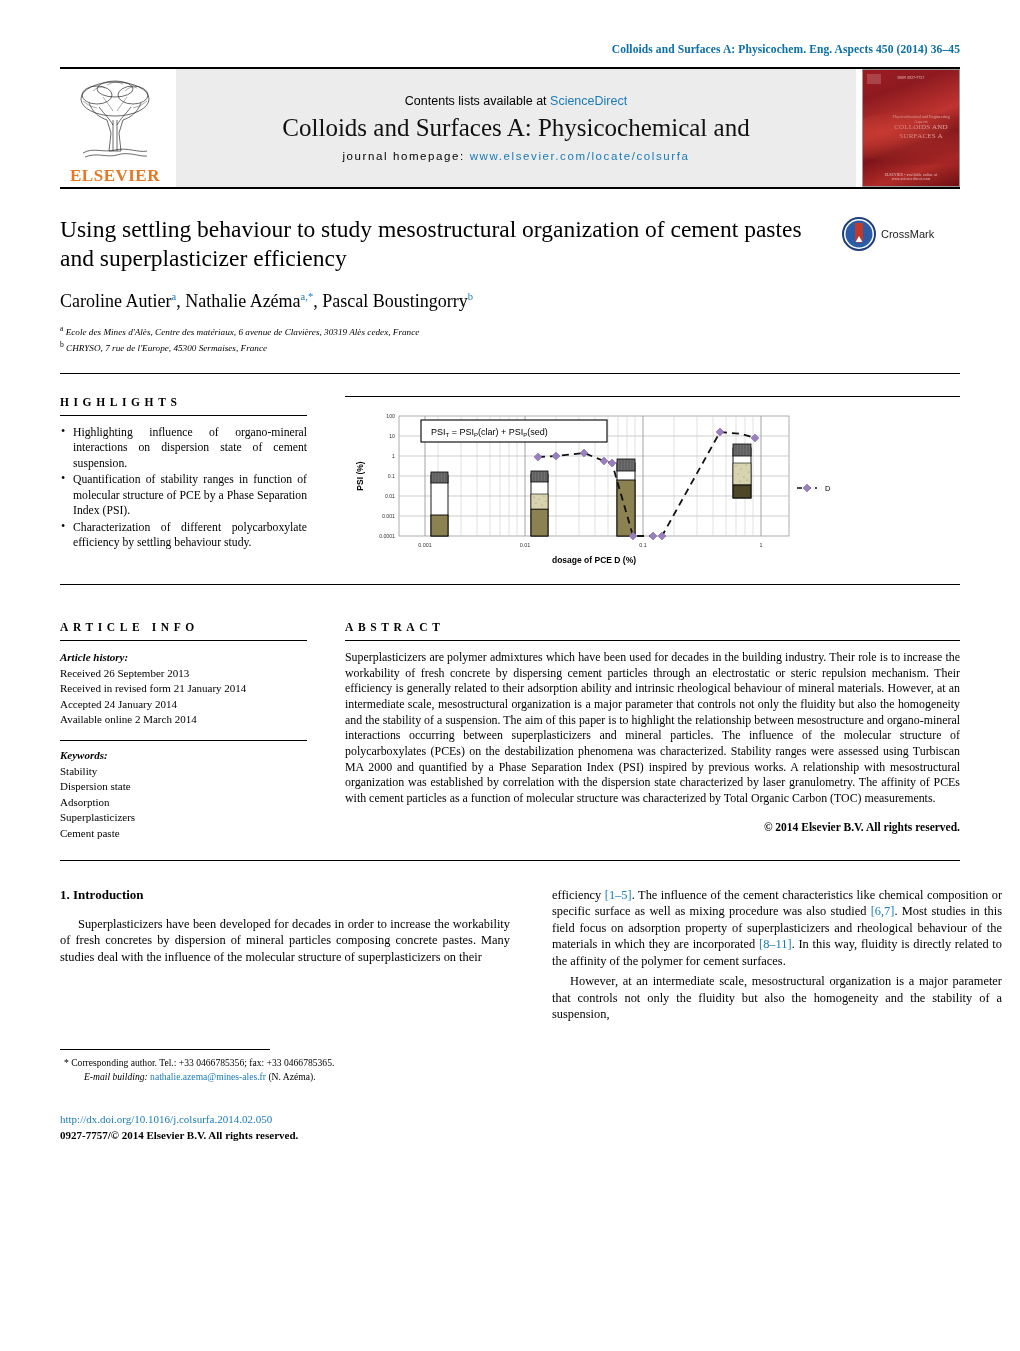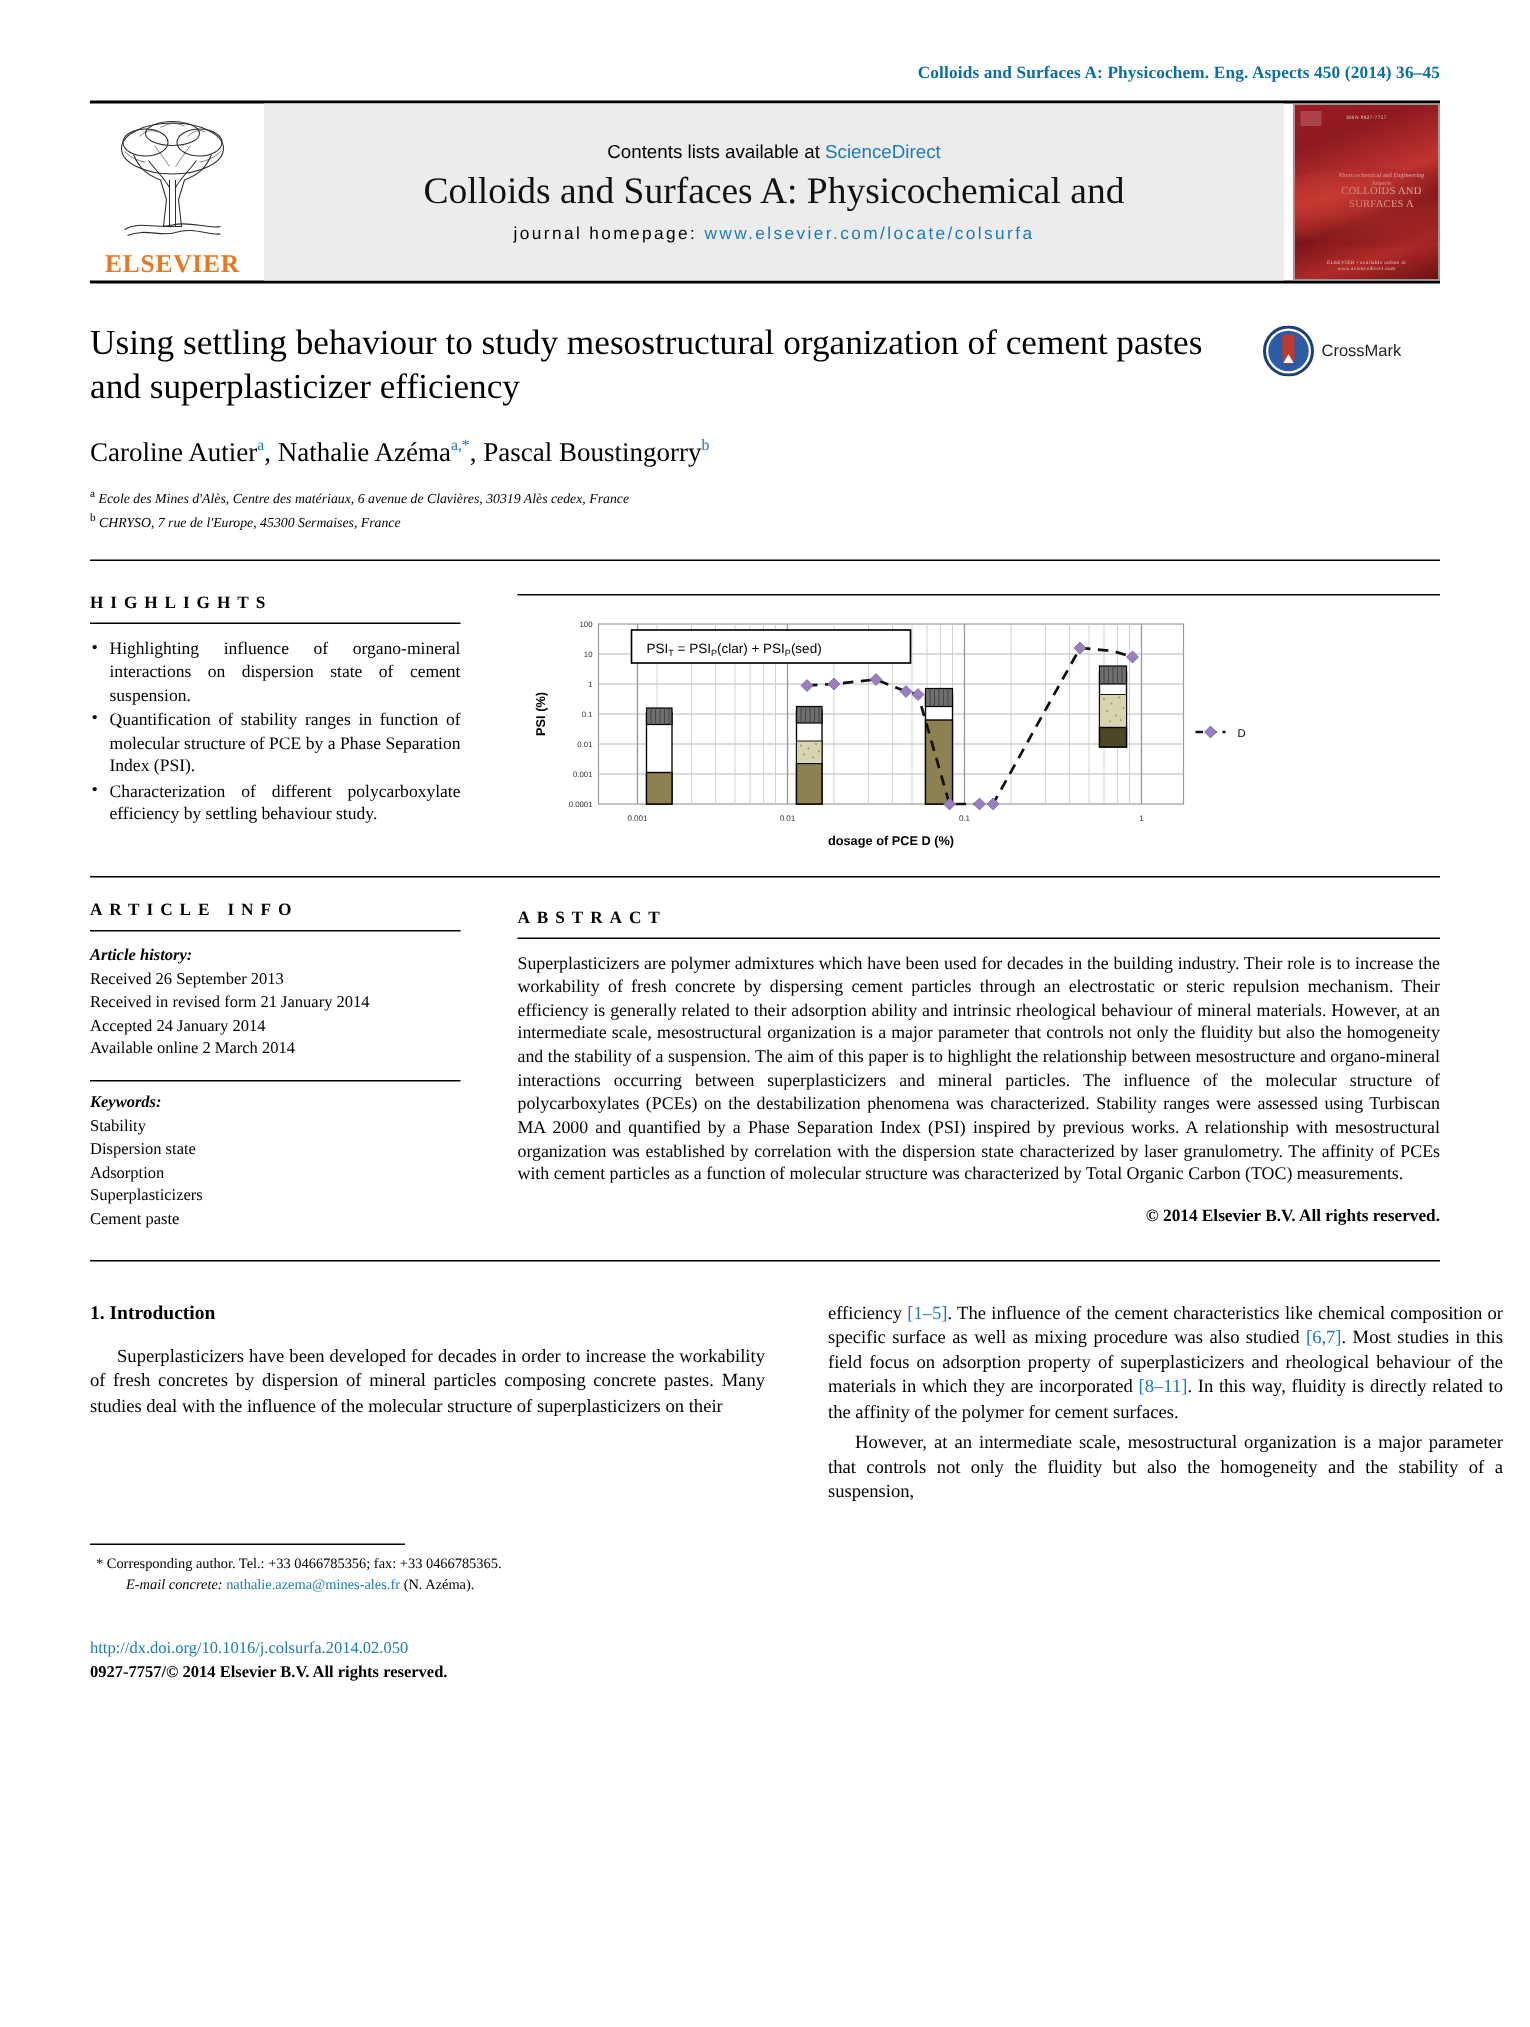--- a/index.html
+++ b/index.html
@@ -508,21 +508,21 @@
             <polygon points="462,78 466,82 462,86 458,82" fill="#9a7fbf" stroke="#7a5fa0" stroke-width="0.5"></polygon>
             <text x="480" y="85" font-family="Liberation Sans, sans-serif" font-size="7.5" fill="#000">D</text>
           </g>
         </svg>
       </div>
     </div>
   </div>
 
   <div class="rule-thin" style="margin-top:10px;"></div>
 
-  <div class="sec-wrap" style="margin-top:16px;align-items:center;">
+  <div class="sec-wrap" style="margin-top:36px;">
     <div class="col-left">
       <div class="sec-head">ARTICLE INFO</div>
       <div class="sec-rule"></div>
       <div class="info-block">
         <div class="ital">Article history:</div>
         <div>Received 26 September 2013</div>
         <div>Received in revised form 21 January 2014</div>
         <div>Accepted 24 January 2014</div>
         <div>Available online 2 March 2014</div>
       </div>
@@ -555,21 +555,21 @@
     <div class="body-col right">
       <p class="body-p" style="text-indent:0;"><span>efficiency </span><span class="ref">[1–5]</span><span>. The influence of the cement characteristics like chemical composition or specific surface as well as mixing procedure was also studied </span><span class="ref">[6,7]</span><span>. Most studies in this field focus on adsorption property of superplasticizers and rheological behaviour of the materials in which they are incorporated </span><span class="ref">[8–11]</span><span>. In this way, fluidity is directly related to the affinity of the polymer for cement surfaces.</span></p>
       <p class="body-p">However, at an intermediate scale, mesostructural organization is a major parameter that controls not only the fluidity but also the homogeneity and the stability of a suspension,</p>
     </div>
   </div>
 
   <div class="footnote-rule"></div>
   <div class="footnote">
     <span>*</span>
     <span>Corresponding author. Tel.: +33 0466785356; fax: +33 0466785365.</span><br>
-    <span class="em" style="padding-left:10px;">E-mail concrete:</span>
+    <span class="em" style="padding-left:10px;">E-mail building:</span>
     <span class="link">nathalie.azema@mines-ales.fr</span>
     <span>(N. Azéma).</span>
   </div>
 
   <div class="doi-block">
     <div class="doi">http://dx.doi.org/10.1016/j.colsurfa.2014.02.050</div>
     <div class="issn">0927-7757/© 2014 Elsevier B.V. All rights reserved.</div>
   </div>
 
 </div>

